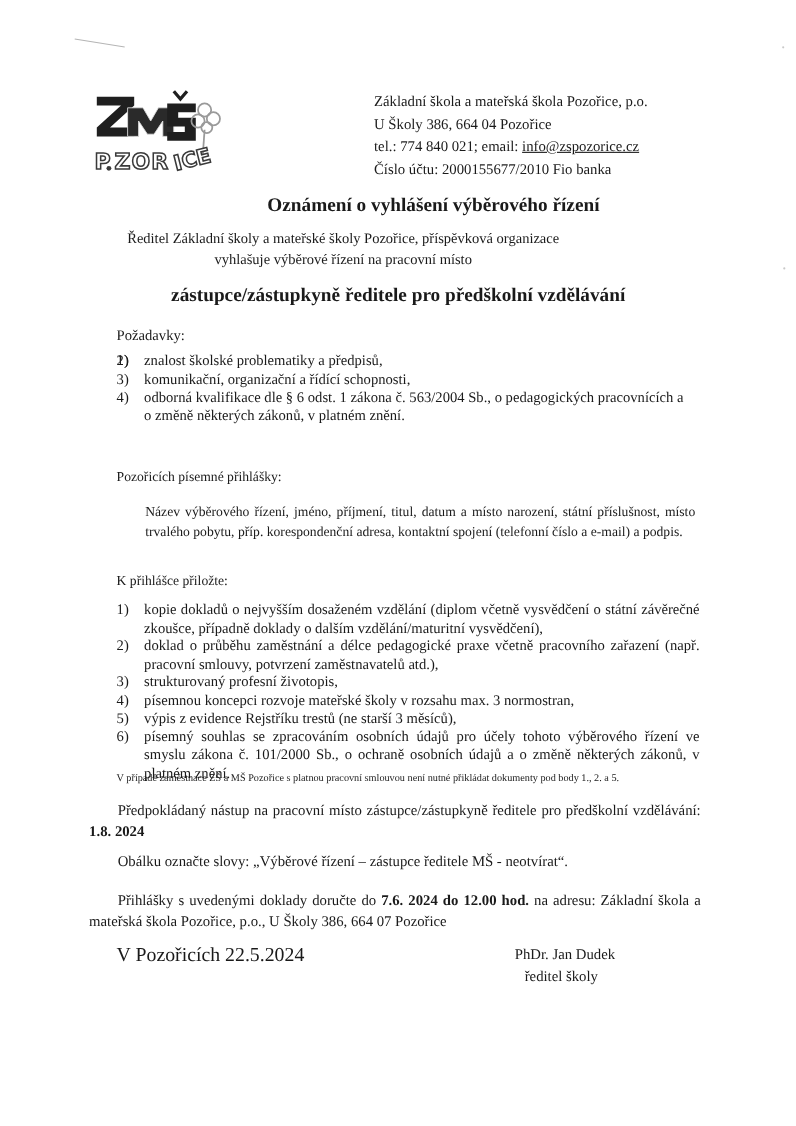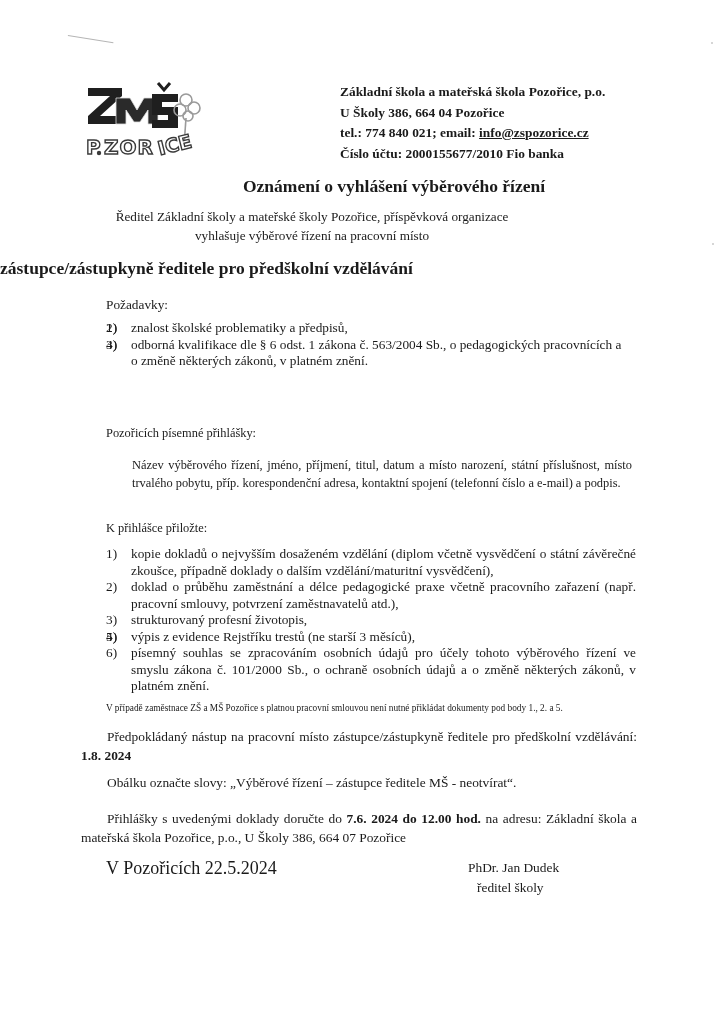--- a/index.html
+++ b/index.html
@@ -9,33 +9,33 @@
       color: #1a1a1a;
     }
     .scan-mark {
       position: absolute; left: 68px; top: 35px; width: 46px; height: 10px;
       border-top: 1px solid #b5b5b5; transform: rotate(9deg); transform-origin: left top;
     }
     .dot { position: absolute; width: 2px; height: 2px; background: #c9c9c9; border-radius: 50%; }
     .logo { position: absolute; left: 82px; top: 80px; width: 130px; height: 84px; }
     .letterhead {
       position: absolute; left: 340px; top: 82px;
-      font-weight: bold; font-size: 13.4px; line-height: 20.5px;
+      font-weight: normal; font-size: 13.4px; line-height: 20.5px;
     }
     .letterhead a { color: #1a1a1a; text-decoration: underline; }
     .title {
       position: absolute; left: 0; width: 724px; top: 176px; text-align: center;
       font-weight: bold; font-size: 17.5px; padding-left: 32px;
     }
     .intro {
       position: absolute; left: 0; width: 624px; top: 208px; text-align: center;
       font-size: 13.2px; line-height: 18.5px;
     }
     .position-title {
-      position: absolute; left: 0; width: 724px; top: 258px; 
+      position: absolute; left: 0; width: 724px; top: 258px; text-align: center;
       font-weight: bold; font-size: 17.5px;
     }
     .section { position: absolute; left: 106px; font-size: 13.3px; }
     .req-head { top: 297px; }
     ol.list { position: absolute; margin: 0; padding: 0; list-style: none; font-size: 13.3px; line-height: 16.5px; }
     ol.list li { position: relative; padding-left: 25px; }
     ol.list li .num { position: absolute; left: 0; top: 0; }
     .req-list { left: 106px; top: 320px; width: 520px; }
     .att-head { top: 426px; font-size: 12.4px; }
     .att-body {
@@ -101,33 +101,33 @@
   <div>Ředitel Základní školy a mateřské školy Pozořice, příspěvková organizace</div>
   <div>vyhlašuje výběrové řízení na pracovní místo</div>
 </div>
 
 <div class="position-title">zástupce/zástupkyně ředitele pro předškolní vzdělávání</div>
 
 <div class="section req-head">Požadavky:</div>
 <ol class="list req-list">
   <li><span class="num">1)</span></li>
   <li><span class="num">2)</span><span>znalost školské problematiky a předpisů,</span></li>
-  <li><span class="num">3)</span></li>
+  <li><span class="num">3)</span><span>komunikační, organizační a řídící schopnosti,</span></li>
   <li><span class="num">4)</span><span>odborná kvalifikace dle § 6 odst. 1 zákona č. 563/2004 Sb., o pedagogických pracovnících a o změně některých zákonů, v platném znění.</span></li>
 </ol>
 
 <div class="section att-head">Pozořicích písemné přihlášky:</div>
 <div class="att-body">Název výběrového řízení, jméno, příjmení, titul, datum a místo narození, státní příslušnost, místo trvalého pobytu, příp. korespondenční adresa, kontaktní spojení (telefonní číslo a e-mail) a podpis.</div>
 
 <div class="section encl-head">K přihlášce přiložte:</div>
 <ol class="list encl-list">
   <li><span class="num">1)</span><span>kopie dokladů o nejvyšším dosaženém vzdělání (diplom včetně vysvědčení o státní závěrečné zkoušce, případně doklady o dalším vzdělání/maturitní vysvědčení),</span></li>
   <li><span class="num">2)</span><span>doklad o průběhu zaměstnání a délce pedagogické praxe včetně pracovního zařazení (např. pracovní smlouvy, potvrzení zaměstnavatelů atd.),</span></li>
   <li><span class="num">3)</span><span>strukturovaný profesní životopis,</span></li>
-  <li><span class="num">4)</span></li>
+  <li><span class="num">4)</span><span>písemnou koncepci rozvoje mateřské školy v rozsahu max. 3 normostran,</span></li>
   <li><span class="num">5)</span><span>výpis z evidence Rejstříku trestů (ne starší 3 měsíců),</span></li>
   <li><span class="num">6)</span><span>písemný souhlas se zpracováním osobních údajů pro účely tohoto výběrového řízení ve smyslu zákona č. 101/2000 Sb., o ochraně osobních údajů a o změně některých zákonů, v platném znění.</span></li>
 </ol>
 
 <div class="note">V případě zaměstnace ZŠ a MŠ Pozořice s platnou pracovní smlouvou není nutné přikládat dokumenty pod body 1., 2. a 5.</div>
 
 <div class="para p-start">
   <span>Předpokládaný nástup na pracovní místo zástupce/zástupkyně ředitele pro předškolní vzdělávání: </span><b>1.8. 2024</b>
 </div>
 

